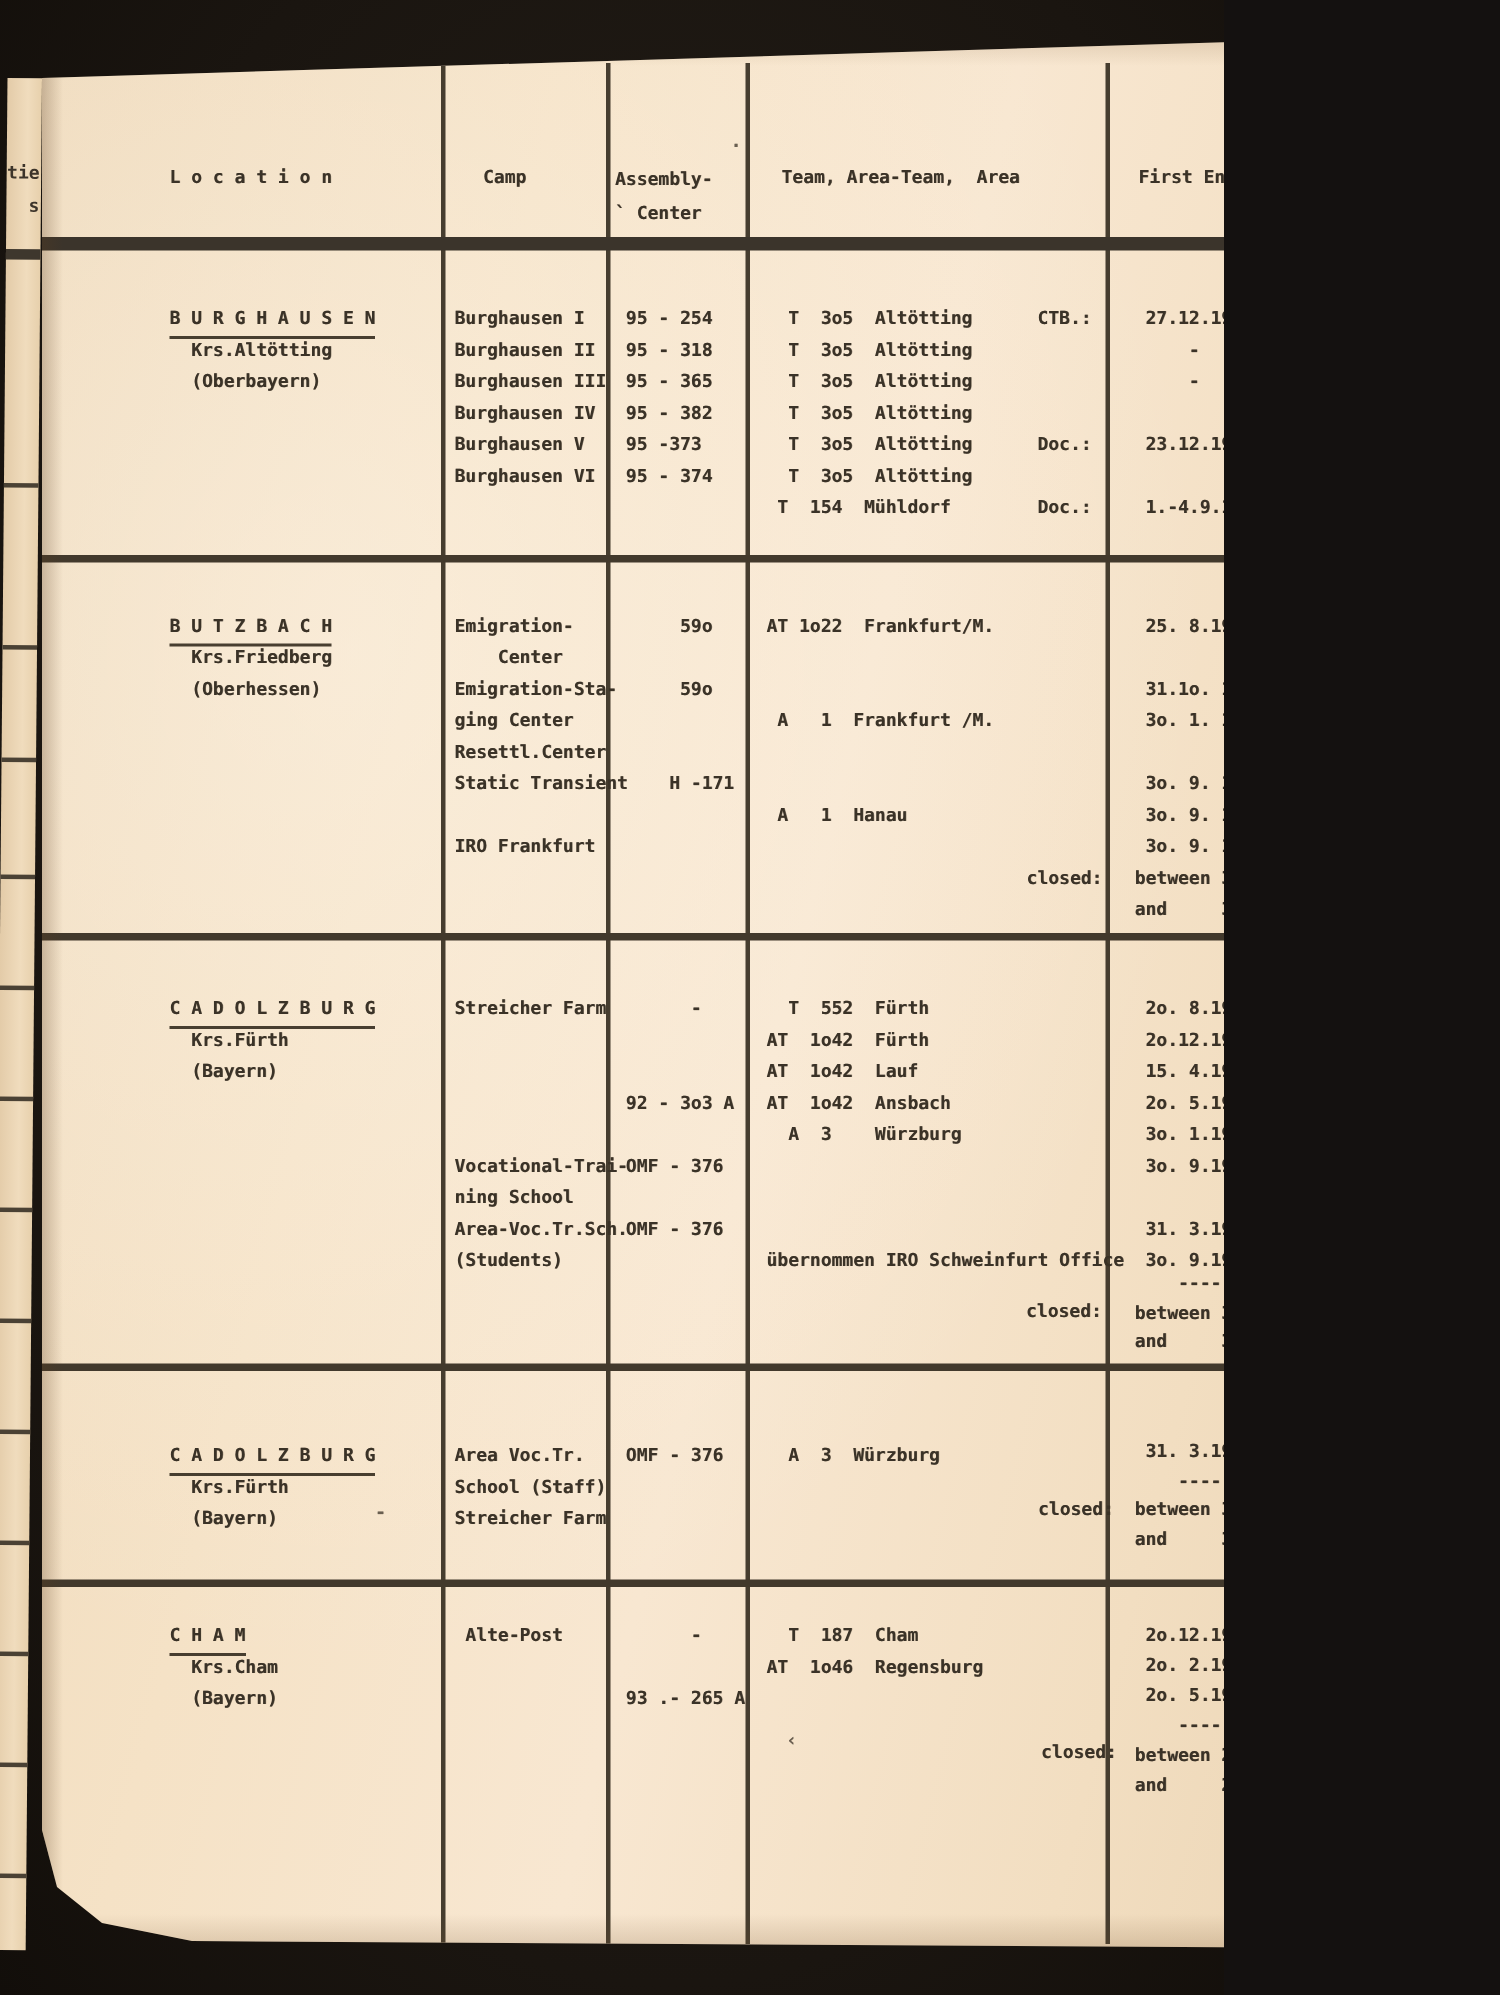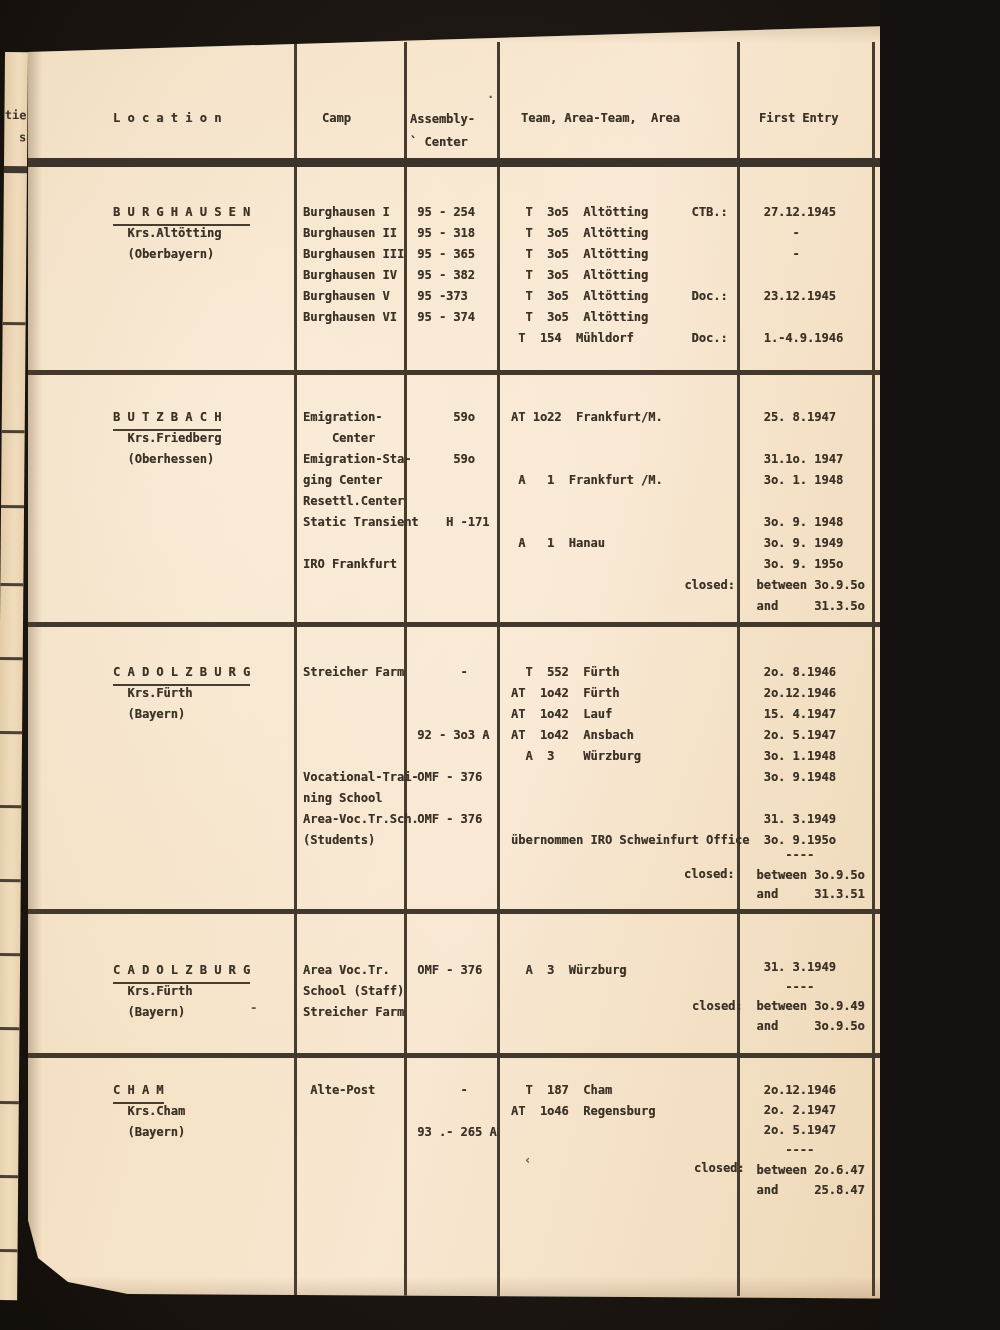--- a/index.html
+++ b/index.html
@@ -1,16 +1,16 @@
 <!DOCTYPE html>
 <html><head>
 <meta charset="utf-8">
 <style>
   html,body{margin:0;padding:0;background:#141110;}
-  #scene{position:relative;width:880px;height:1330px;overflow:hidden;
+  #scene{position:relative;width:816px;height:1330px;overflow:hidden;
          background:radial-gradient(ellipse at 55% 45%, #27211a 0%, #1a1510 70%, #120e0a 100%);
          font-family:"DejaVu Sans Mono", monospace;}
   
   #sliver{position:absolute;left:5px;top:52px;width:23px;height:1248px;
           background:linear-gradient(to right,#e3cba8,#f0dcbd 60%,#e7d0ac);
           transform:rotate(0.5deg);transform-origin:top left;}
   .sl{position:absolute;left:0;width:100%;height:3px;background:#4a4134;}
   .sl.thick{height:7px;background:#3e372d;}
   .sfrag{position:absolute;right:1px;white-space:pre;font:bold 12px/22px "DejaVu Sans Mono",monospace;color:#3c342a;}
   

